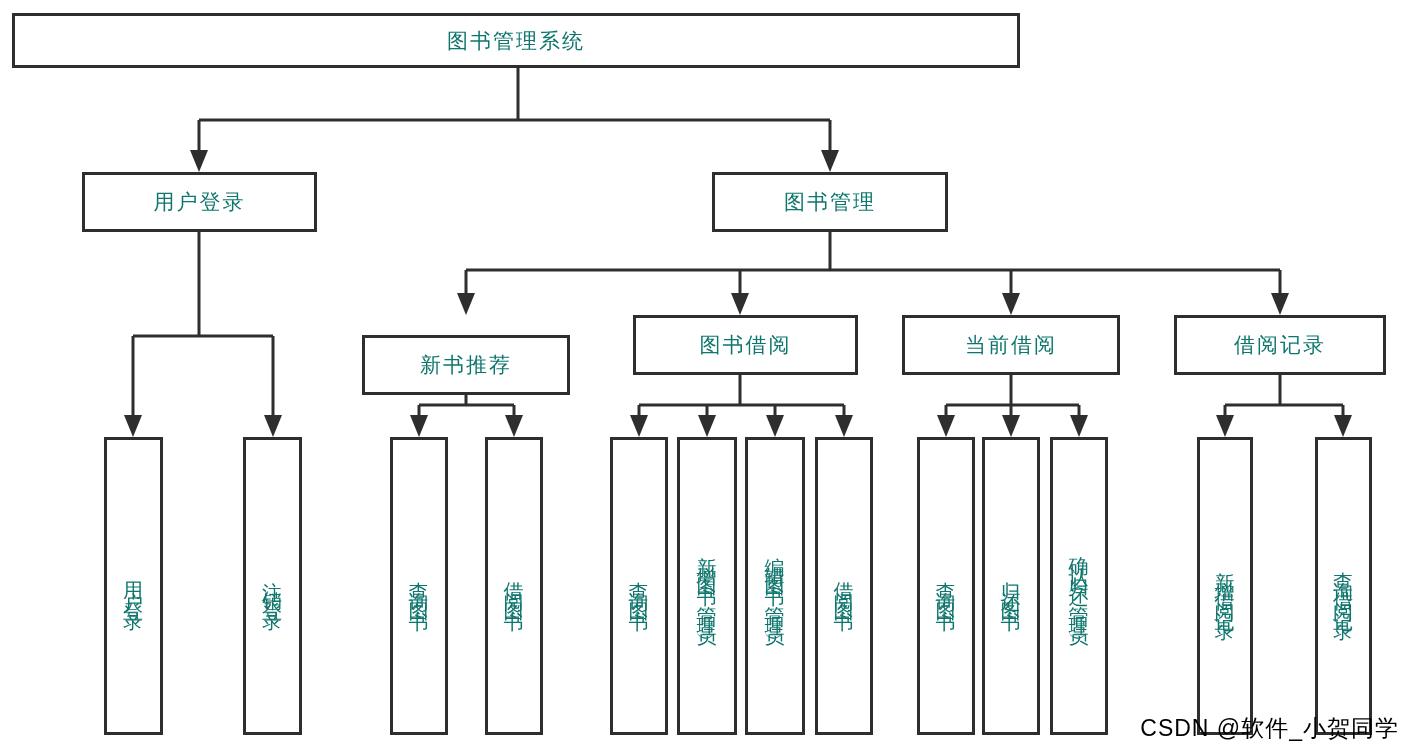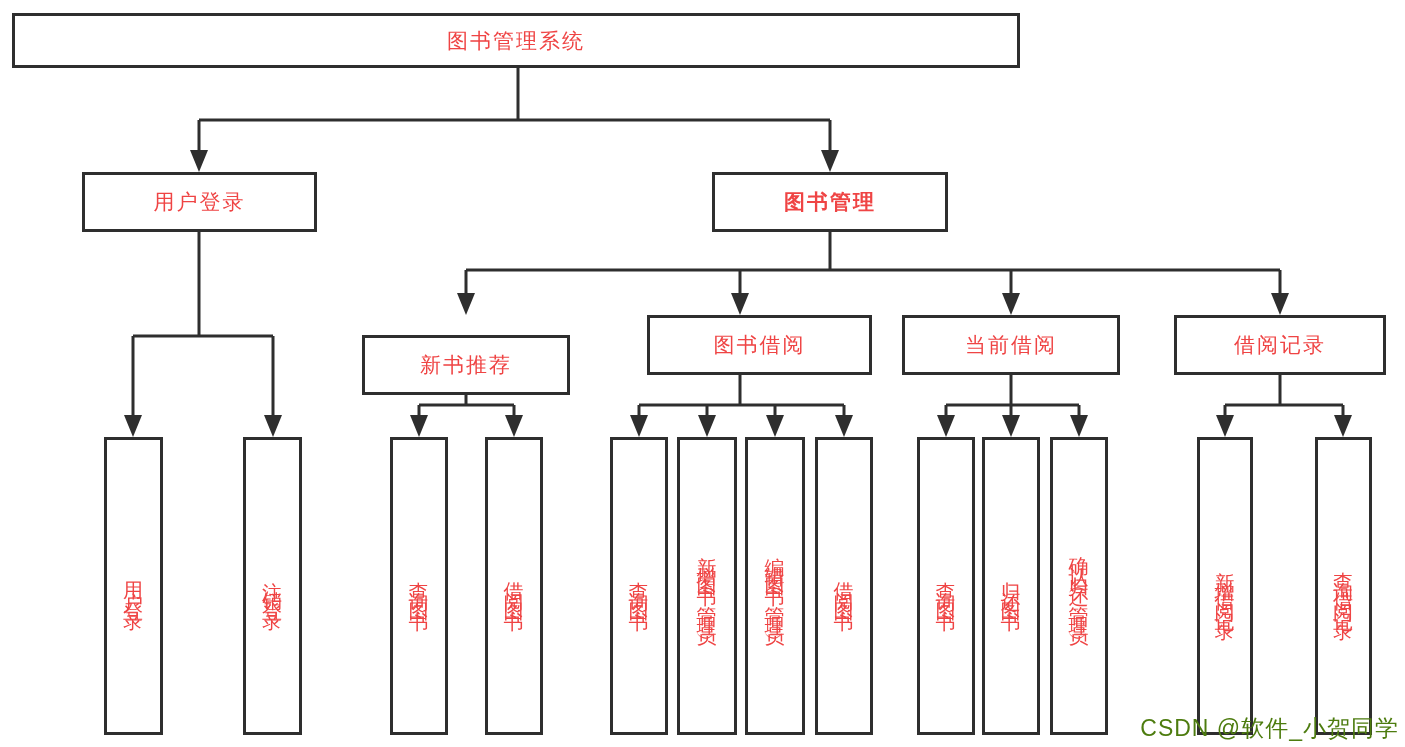--- a/index.html
+++ b/index.html
@@ -13,42 +13,42 @@
   }
   #connectors { position: absolute; left: 0; top: 0; }
   .box {
     position: absolute;
     box-sizing: border-box;
     background: #ffffff;
     border: 3px solid #2e2e2e;
     display: flex;
     align-items: center;
     justify-content: center;
-    color: #ef4444;
+    color: #0f766e;
   }
   .hbox span {
     font-size: 21px;
     letter-spacing: 2px;
     white-space: nowrap;
   }
   .leaf { top: 437px; height: 298px; }
   .leaf span {
     writing-mode: vertical-rl;
     text-orientation: mixed;
     font-size: 20px;
     letter-spacing: 10px;
     line-height: 1;
   }
   #watermark {
     position: absolute;
     right: 6px;
     bottom: 3px;
     font-size: 23px;
     letter-spacing: 1px;
-    color: #4d7c0f;
+    color: #000000;
     white-space: nowrap;
   }
 </style>
 </head>
 <body>
 
 <div id="canvas">
 
   <svg id="connectors" width="1405" height="747" viewBox="0 0 1405 747">
     <g stroke="#2e2e2e" stroke-width="3" fill="none">
@@ -90,28 +90,28 @@
     </g>
   </svg>
 
   <div class="box hbox" style="left:12px; top:13px; width:1008px; height:55px;">
     <span>图书管理系统</span>
   </div>
 
   <div class="box hbox" style="left:82px; top:172px; width:235px; height:60px;">
     <span>用户登录</span>
   </div>
-  <div class="box hbox" style="left:712px; top:172px; width:236px; height:60px;font-weight:bold;">
+  <div class="box hbox" style="left:712px; top:172px; width:236px; height:60px;">
     <span>图书管理</span>
   </div>
 
   <div class="box hbox" style="left:362px; top:315px; width:208px; height:60px;margin-top:20px;">
     <span>新书推荐</span>
   </div>
-  <div class="box hbox" style="left:647px; top:315px; width:225px; height:60px;">
+  <div class="box hbox" style="left:633px; top:315px; width:225px; height:60px;">
     <span>图书借阅</span>
   </div>
   <div class="box hbox" style="left:1174px; top:315px; width:212px; height:60px;">
     <span>借阅记录</span>
   </div>
   <div class="box hbox" style="left:902px; top:315px; width:218px; height:60px;">
     <span>当前借阅</span>
   </div>
 
   <div class="box leaf" style="left:104px; width:59px;">

